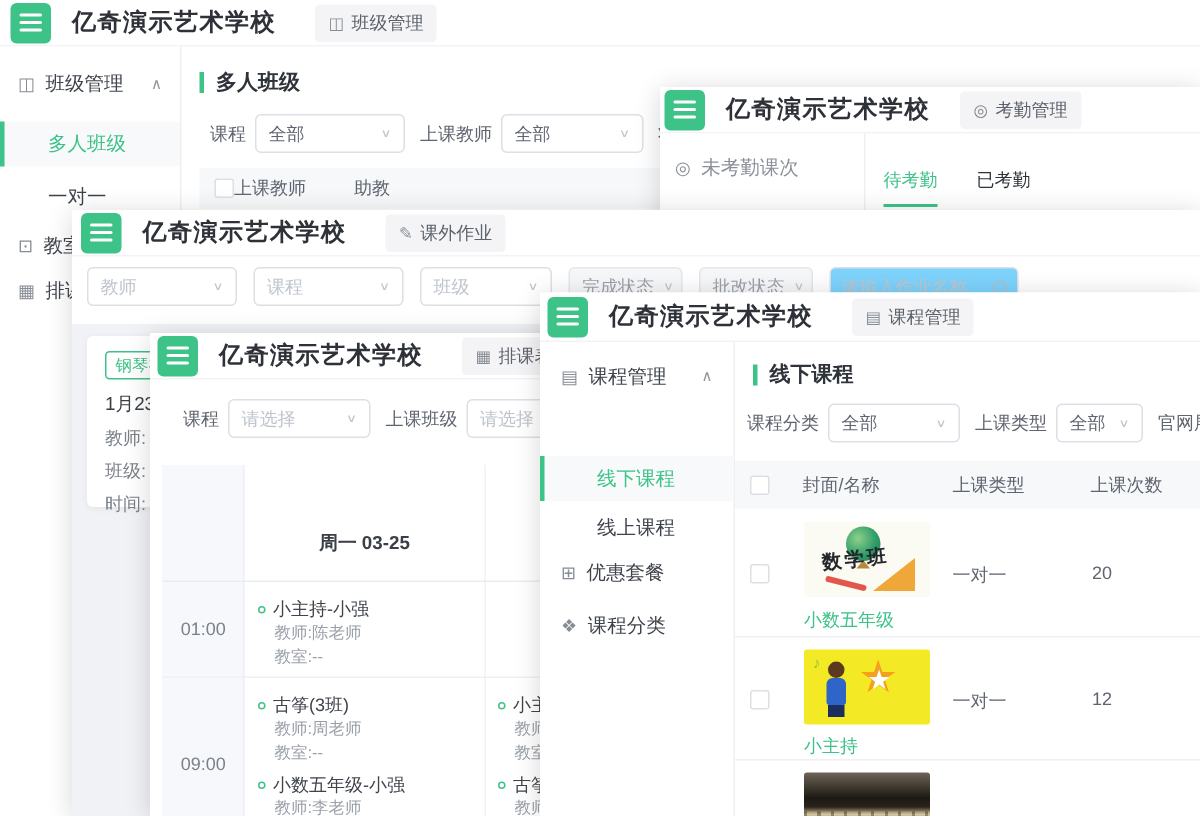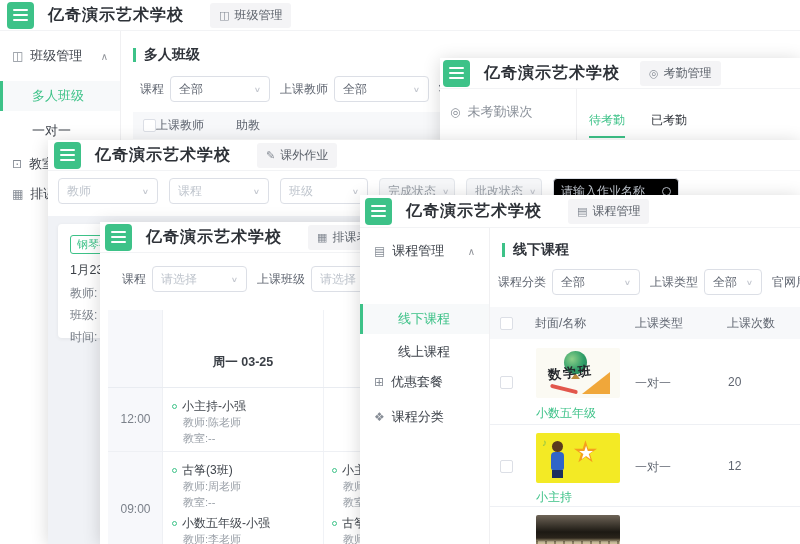--- a/index.html
+++ b/index.html
@@ -26,21 +26,21 @@
   .thead{position:absolute;background:#f7f8fa;display:flex;align-items:center;font-size:12px;color:var(--sub);}
   .cb{width:13px;height:13px;border:1px solid var(--bd);border-radius:2px;background:#fff;flex:0 0 auto;}
   .side{position:absolute;left:0;bottom:0;background:#fff;border-right:1px solid #f0f0f2;}
   .sgroup{display:flex;align-items:center;font-size:13px;color:#3f444c;padding:0 12px;}
   .sgroup .gi{color:#878d96;font-size:12px;margin-right:7px;}
   .sgroup .up{margin-left:auto;color:#909399;font-size:10px;}
   .sitem{position:relative;display:flex;align-items:center;height:30px;font-size:13px;color:#3f444c;}
   .sitem.on{color:var(--g);background:#f7f9fa;}
   .sitem.on::before{content:"";position:absolute;left:0;top:0;bottom:0;width:3px;background:var(--g);}
   .sitem .si{color:#878d96;font-size:12px;margin-right:7px;}
-  .searchbox{height:26px;width:126px;border:1px solid var(--bd);border-radius:4px;display:flex;align-items:center;padding:0 7px;background:#000000;}
+  .searchbox{height:26px;width:126px;border:1px solid var(--bd);border-radius:4px;display:flex;align-items:center;padding:0 7px;background:#7dd3fc;}
   .searchbox input{border:0;outline:0;flex:1;min-width:0;font-size:12px;color:var(--sub);background:transparent;}
   .searchbox input::placeholder{color:var(--ph);}
   .mag{position:relative;width:9px;height:9px;border:1.5px solid #b7bcc4;border-radius:50%;flex:0 0 auto;}
   .mag::after{content:"";position:absolute;left:7px;top:7px;width:5px;height:1.5px;background:#b7bcc4;transform:rotate(45deg);transform-origin:0 0;}
   .ent{margin-bottom:5px;}
   .ent .en{display:flex;align-items:center;gap:5px;font-size:12px;color:#3f444b;line-height:16px;}
   .dot{width:5px;height:5px;border:1px solid var(--g);border-radius:50%;flex:0 0 auto;}
   .ent .es{font-size:11px;color:var(--mut);line-height:16px;padding-left:11px;}
   .tab{font-size:12px;position:relative;}
   .tab.on{color:var(--g);}
@@ -211,21 +211,21 @@
         <span class="caret">∨</span>
       </div>
     </div>
     <div style="position:absolute;left:8px;right:0;top:88px;bottom:0;">
       <div style="position:absolute;left:0;top:0;bottom:0;width:55px;background:#f7f8fb;border-right:1px solid #eef0f4;"></div>
       <div style="position:absolute;left:215px;top:0;bottom:0;width:1px;background:#f0f2f6;"></div>
       <div style="position:absolute;left:0;right:0;top:0;height:78px;border-bottom:1px solid #e9ecf1;">
         <div style="position:absolute;left:55px;width:160px;top:44px;text-align:center;font-size:12.5px;font-weight:bold;color:#3a3f46;">周一 03-25</div>
       </div>
       <div style="position:absolute;left:0;right:0;top:78px;height:64px;border-bottom:1px solid #eef0f4;">
-        <div class="cell" style="left:0;width:55px;top:24px;text-align:center;color:#7b818a;">12:00</div>
+        <div class="cell" style="left:0;width:55px;top:24px;text-align:center;color:#7b818a;">01:00</div>
         <div class="ent" style="position:absolute;left:64px;top:10px;">
           <div class="en">
               <span class="dot"></span>
               <span>小主持-小强</span>
             </div>
           <div class="es">教师:陈老师</div>
           <div class="es">教室:--</div>
         </div>
       </div>
       <div style="position:absolute;left:0;right:0;top:142px;bottom:0;">

